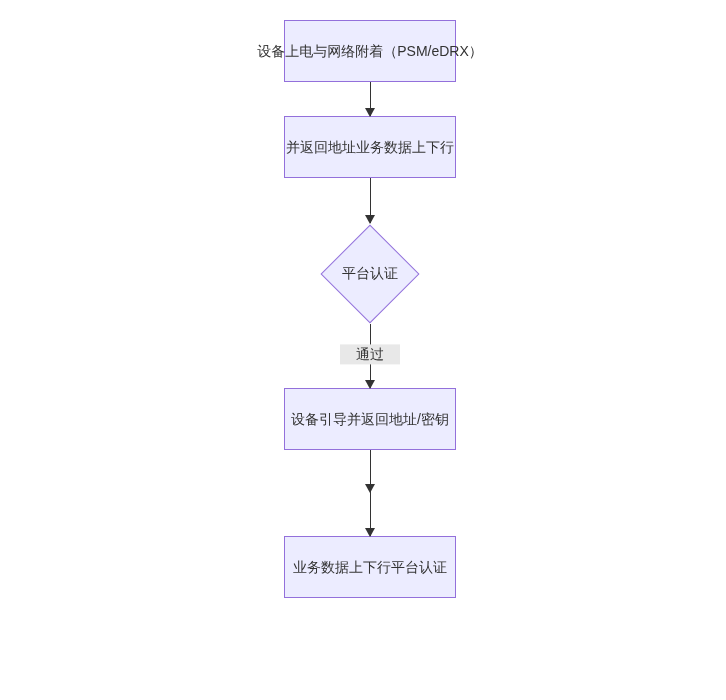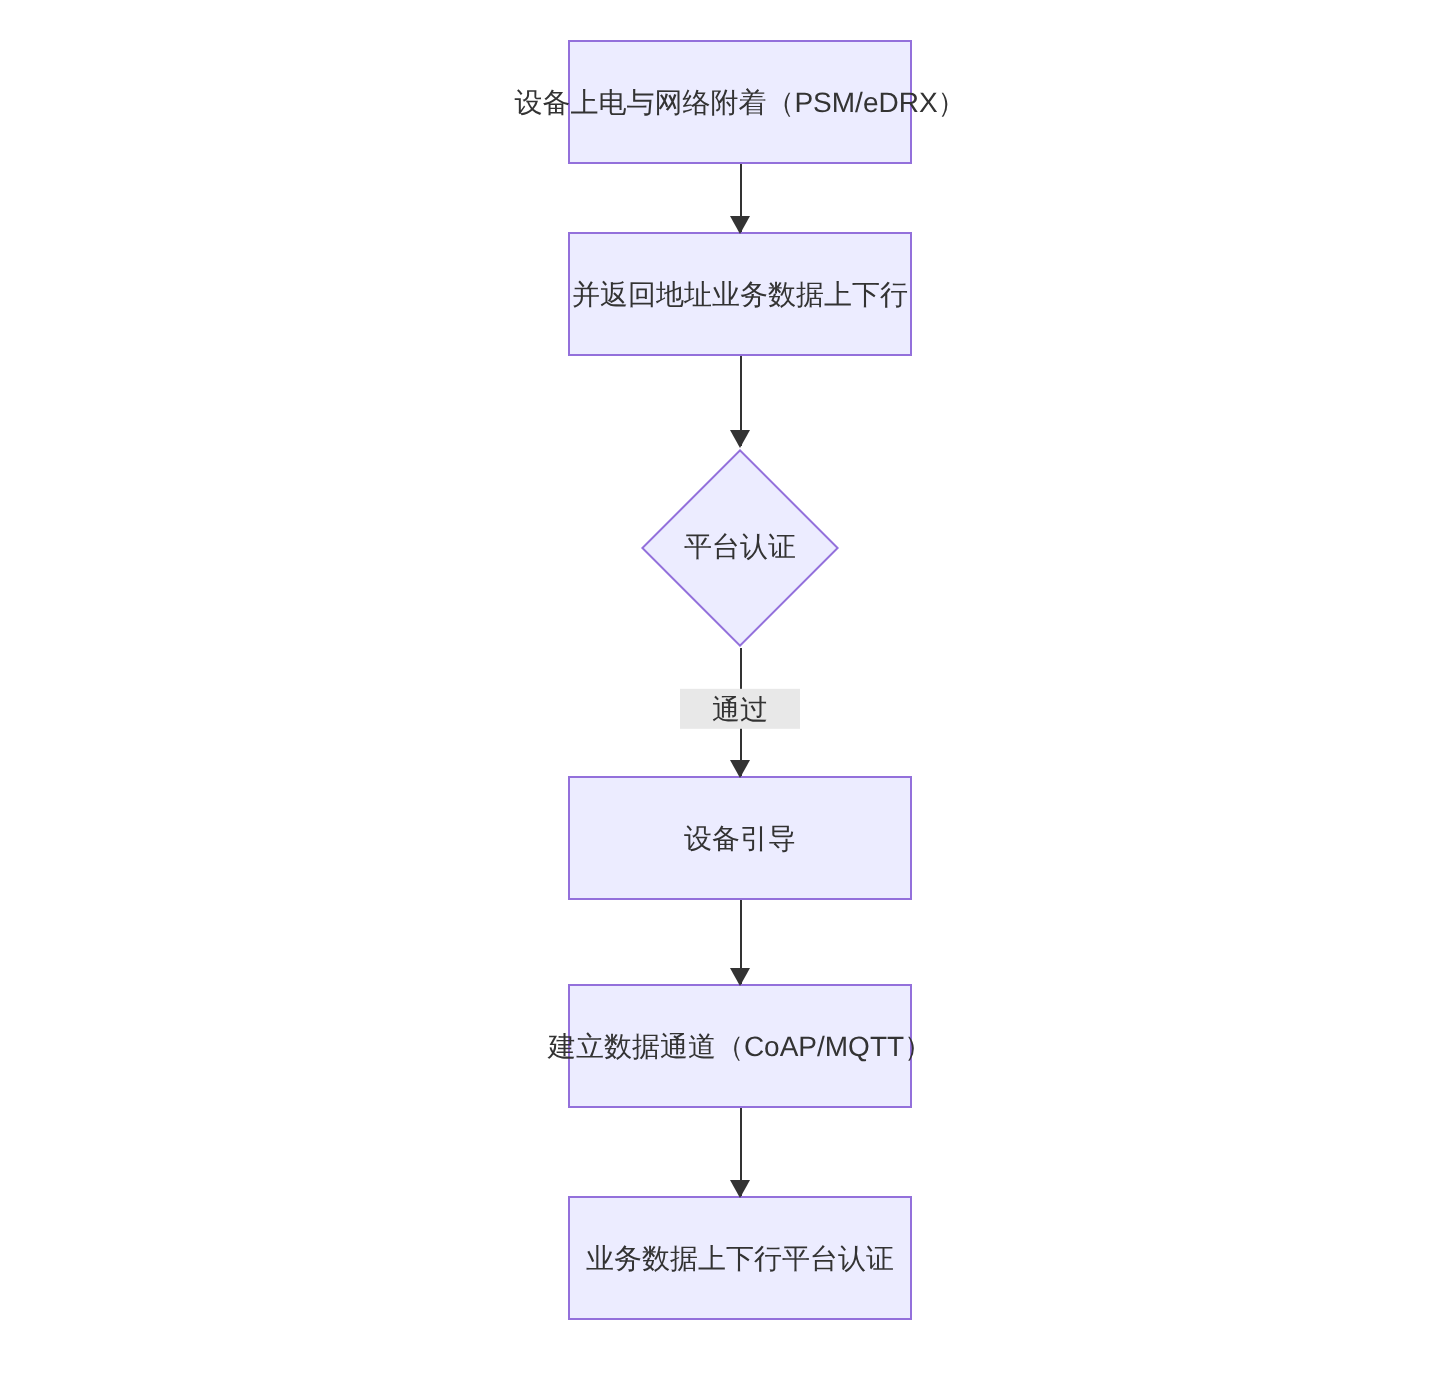--- a/index.html
+++ b/index.html
@@ -118,30 +118,27 @@
       <span class="diamond-label">平台认证</span>
     </div>
 
     <div class="arrow" style="height:64px">
       <span class="edge-label">通过</span>
       <span class="arrow-head"></span>
     </div>
 
     <div class="node rect">
       <span class="node-line">设备引导</span>
+      <span class="node-line">并返回地址/密钥</span>
     </div>
 
     <div class="arrow" style="height:42px">
       <span class="arrow-head"></span>
     </div>
 
-    <div class="node rect">
-      <span class="node-line">建立数据通道</span>
-      <span class="node-line">（CoAP/MQTT）</span>
-    </div>
 
     <div class="arrow" style="height:44px">
       <span class="arrow-head"></span>
     </div>
 
     <div class="node rect">
       <span class="node-line">业务数据上下行</span>
       <span class="node-line">平台认证</span>
     </div>
 

